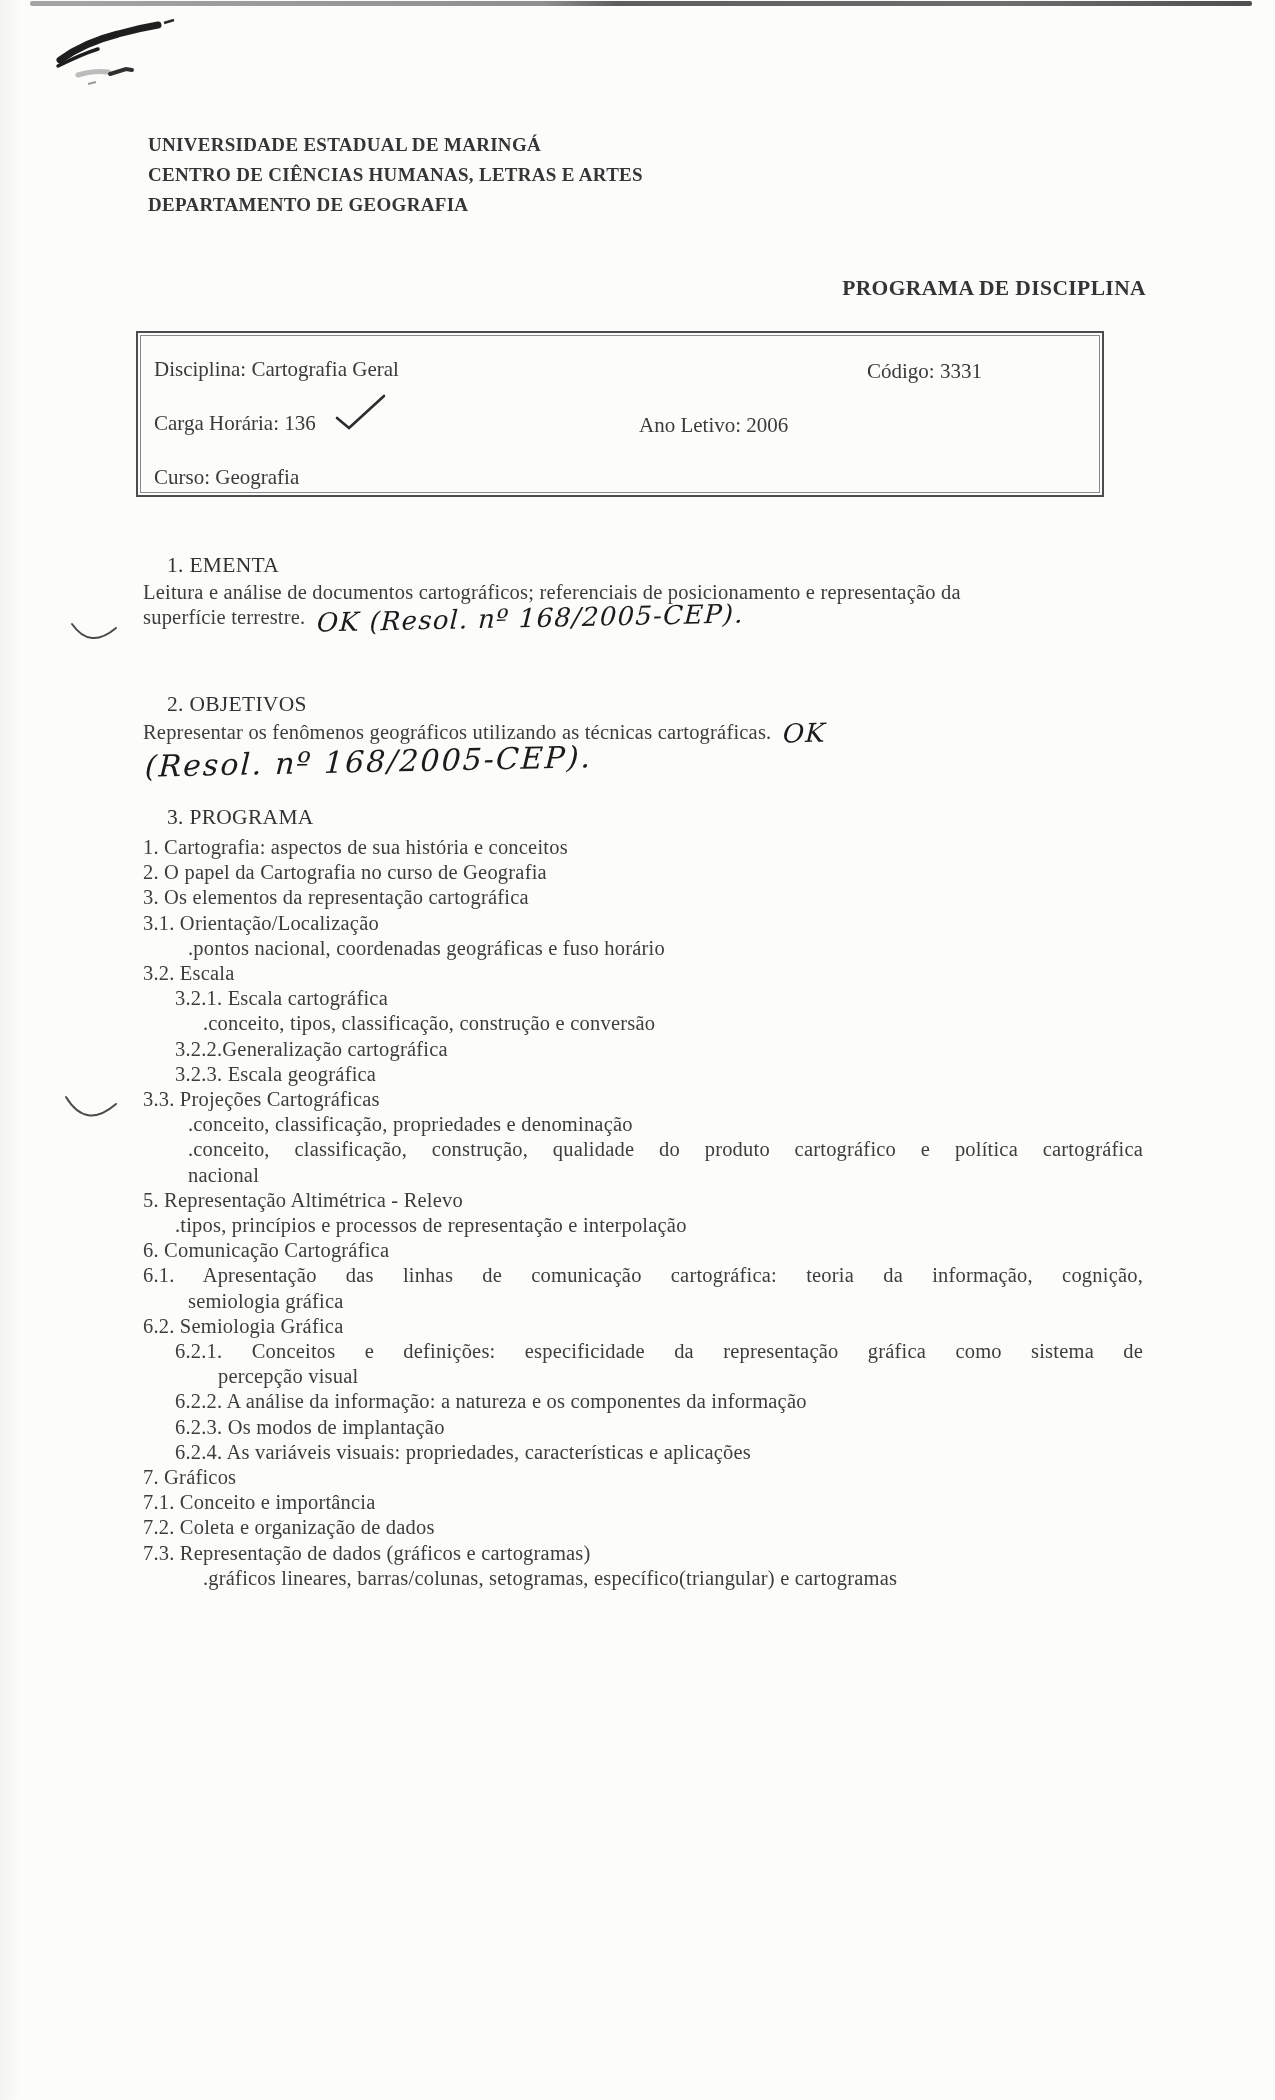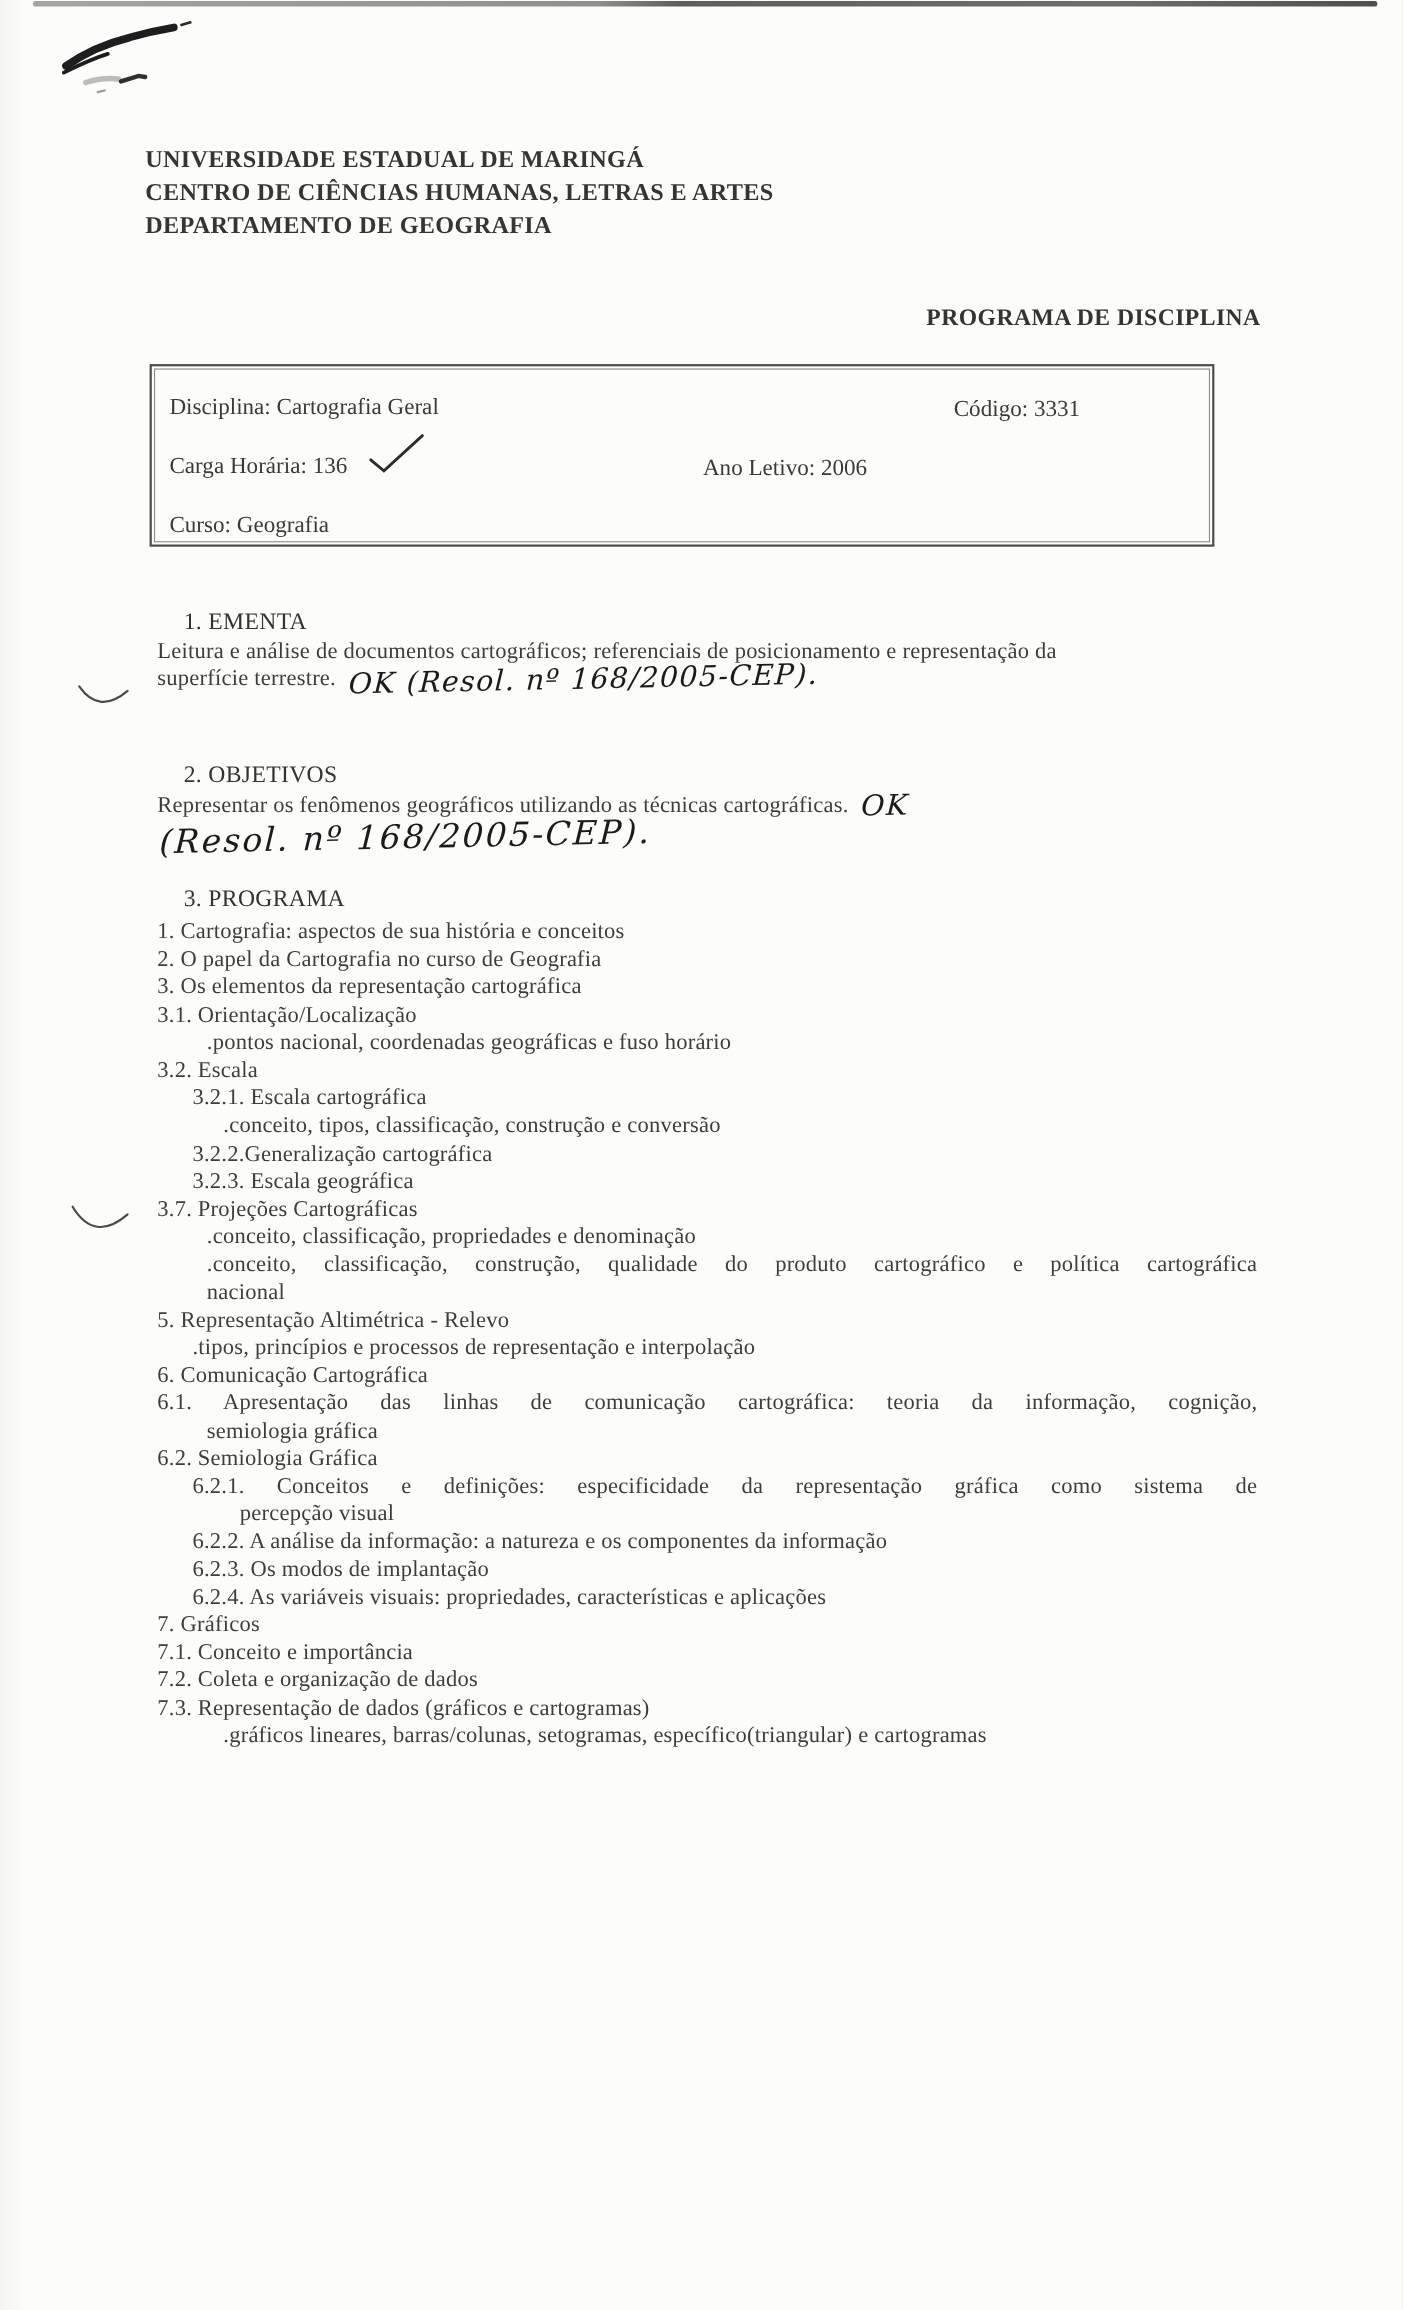--- a/index.html
+++ b/index.html
@@ -12,22 +12,22 @@
     color:#3d3d3d;
     overflow:hidden;
   }
   .scan-top-edge{
     position:absolute;left:30px;top:1px;width:1222px;height:5px;
     background:linear-gradient(to right,#a5a5a5 0%,#8f8f8f 42%,#5e5e5e 48%,#6e6e6e 80%,#4f4f4f 100%);
     border-radius:2px;
   }
   .abs{position:absolute;}
   .hdr{
-    left:132px;top:130px;
-    font-size:22px;font-weight:bold;line-height:30px;
+    left:148px;top:130px;
+    font-size:19px;font-weight:bold;line-height:30px;
     letter-spacing:.3px;color:#353535;
   }
   .doc-title{
     left:136px;top:276px;width:1010px;text-align:right;
     font-size:21.5px;font-weight:bold;letter-spacing:.4px;color:#343434;
   }
   .info-box{
     left:136px;top:331px;width:964px;height:162px;
     border:2px solid #4c4c4c;background:transparent;text-align:center;
   }
@@ -123,21 +123,21 @@
       <div class="pitem ind0">1. Cartografia: aspectos de sua história e conceitos</div>
       <div class="pitem ind0">2. O papel da Cartografia no curso de Geografia</div>
       <div class="pitem ind0">3. Os elementos da representação cartográfica</div>
       <div class="pitem ind0">3.1. Orientação/Localização</div>
       <div class="pitem ind2">.pontos nacional, coordenadas geográficas e fuso horário</div>
       <div class="pitem ind0">3.2. Escala</div>
       <div class="pitem ind1">3.2.1. Escala cartográfica</div>
       <div class="pitem ind3">.conceito, tipos, classificação, construção e conversão</div>
       <div class="pitem ind1">3.2.2.Generalização cartográfica</div>
       <div class="pitem ind1">3.2.3. Escala geográfica</div>
-      <div class="pitem ind0">3.7. Projeções Cartográficas</div>
+      <div class="pitem ind0">3.3. Projeções Cartográficas</div>
       <div class="pitem ind2">.conceito, classificação, propriedades e denominação</div>
       <div class="pitem ind2 just">.conceito, classificação, construção, qualidade do produto cartográfico e política cartográfica</div>
       <div class="pitem ind2">nacional</div>
       <div class="pitem ind0">5. Representação Altimétrica - Relevo</div>
       <div class="pitem ind1">.tipos, princípios e processos de representação e interpolação</div>
       <div class="pitem ind0">6. Comunicação Cartográfica</div>
       <div class="pitem ind0 just">6.1. Apresentação das linhas de comunicação cartográfica: teoria da informação, cognição,</div>
       <div class="pitem ind2">semiologia gráfica</div>
       <div class="pitem ind0">6.2. Semiologia Gráfica</div>
       <div class="pitem ind1 just">6.2.1. Conceitos e definições: especificidade da representação gráfica como sistema de</div>

